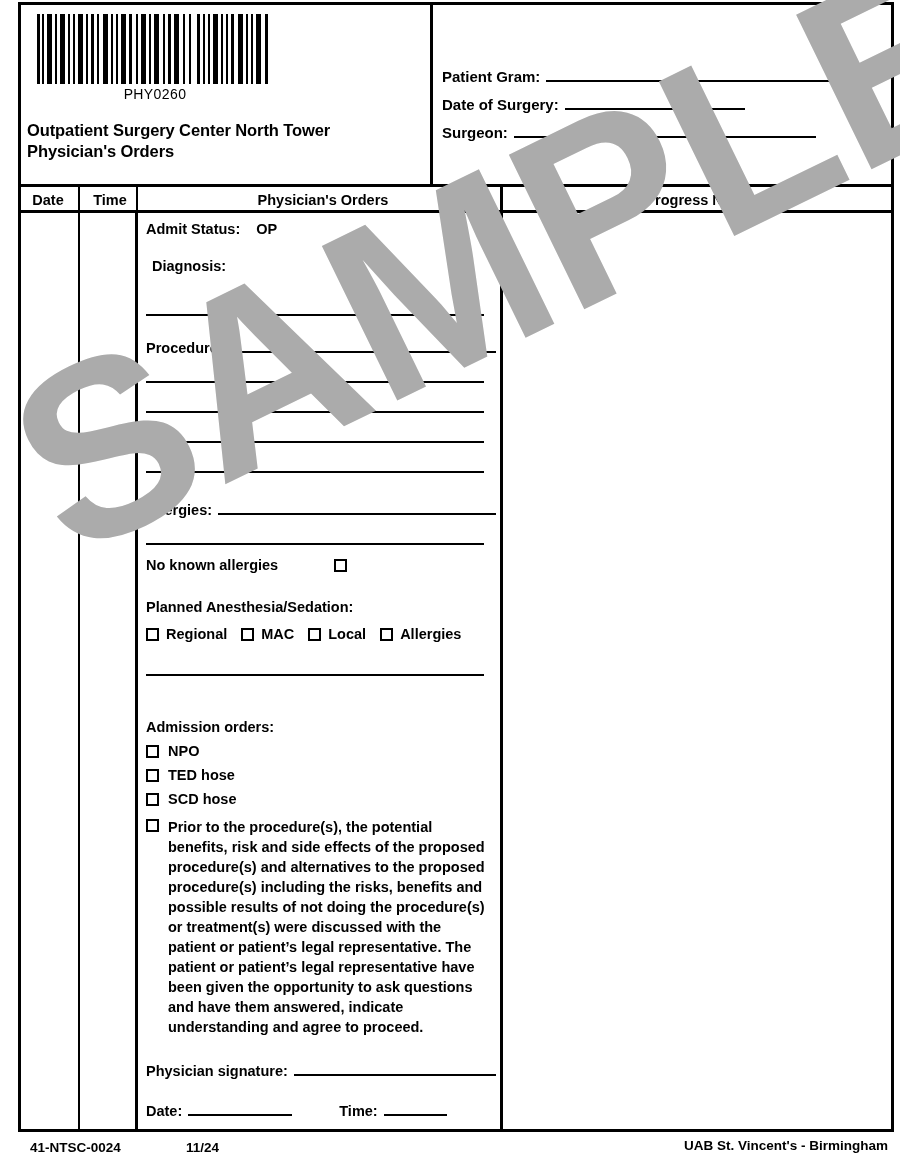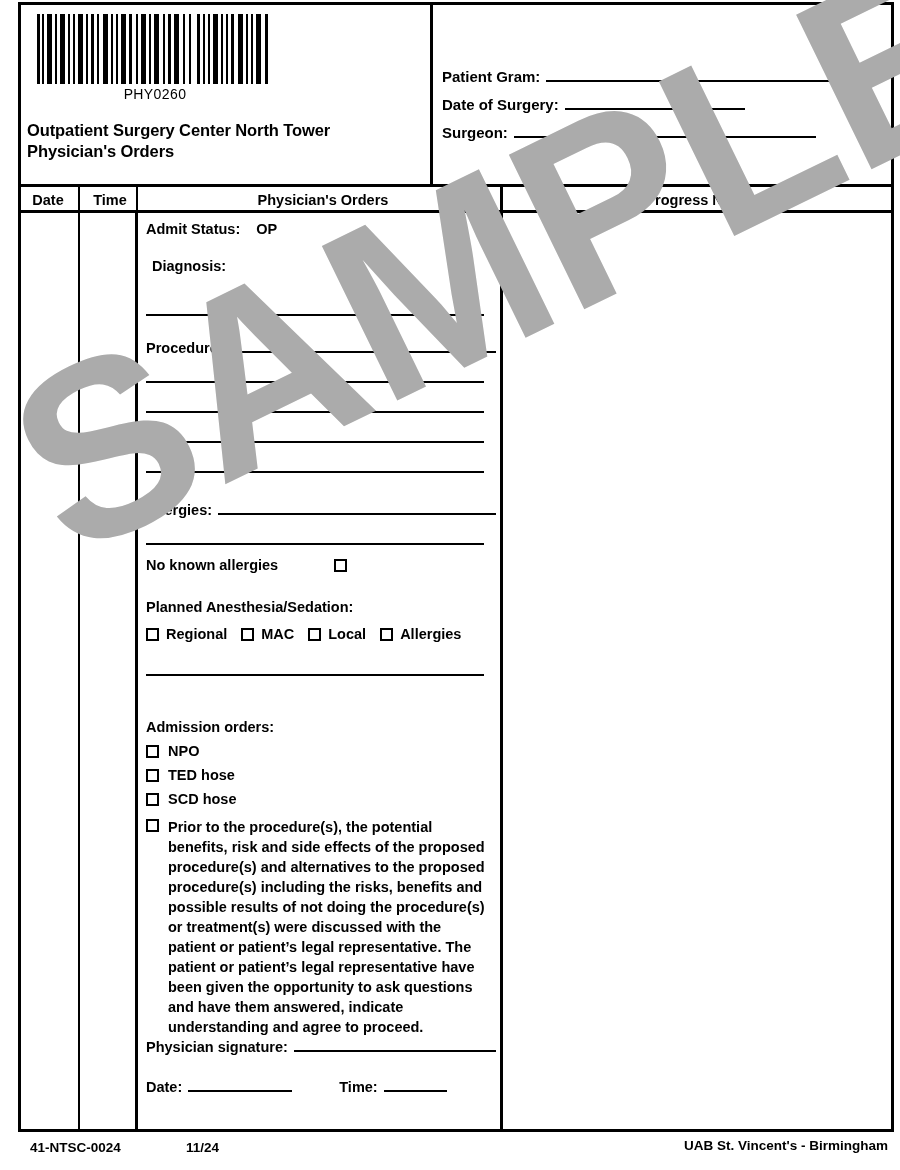--- a/index.html
+++ b/index.html
@@ -408,21 +408,21 @@
     <div class="order-item">
       <span class="cbox"></span>
       <span>SCD hose</span>
     </div>
 
     <div class="order-item" style="margin-top:10px;">
       <span class="cbox"></span>
       <span class="consent-text">Prior to the procedure(s), the potential benefits, risk and side effects of the proposed procedure(s) and alternatives to the proposed procedure(s) including the risks, benefits and possible results of not doing the procedure(s) or treatment(s) were discussed with the patient or patient’s legal representative. The patient or patient’s legal representative have been given the opportunity to ask questions and have them answered, indicate understanding and agree to proceed.</span>
     </div>
 
-    <div class="fieldrow" style="">
+    <div class="fieldrow" style="margin-top:24px;">
       <span class="row-label">Physician signature:</span>
       <span class="rule"></span>
     </div>
 
     <div class="sig-row" style="margin-top:22px;">
       <span class="row-label">Date:</span>
       <span style="border-bottom:2px solid #000;height:13px;width:104px;margin-left:6px;"></span>
       <span class="row-label" style="margin-left:47px;">Time:</span>
       <span style="border-bottom:2px solid #000;height:13px;width:63px;margin-left:6px;"></span>
     </div>

